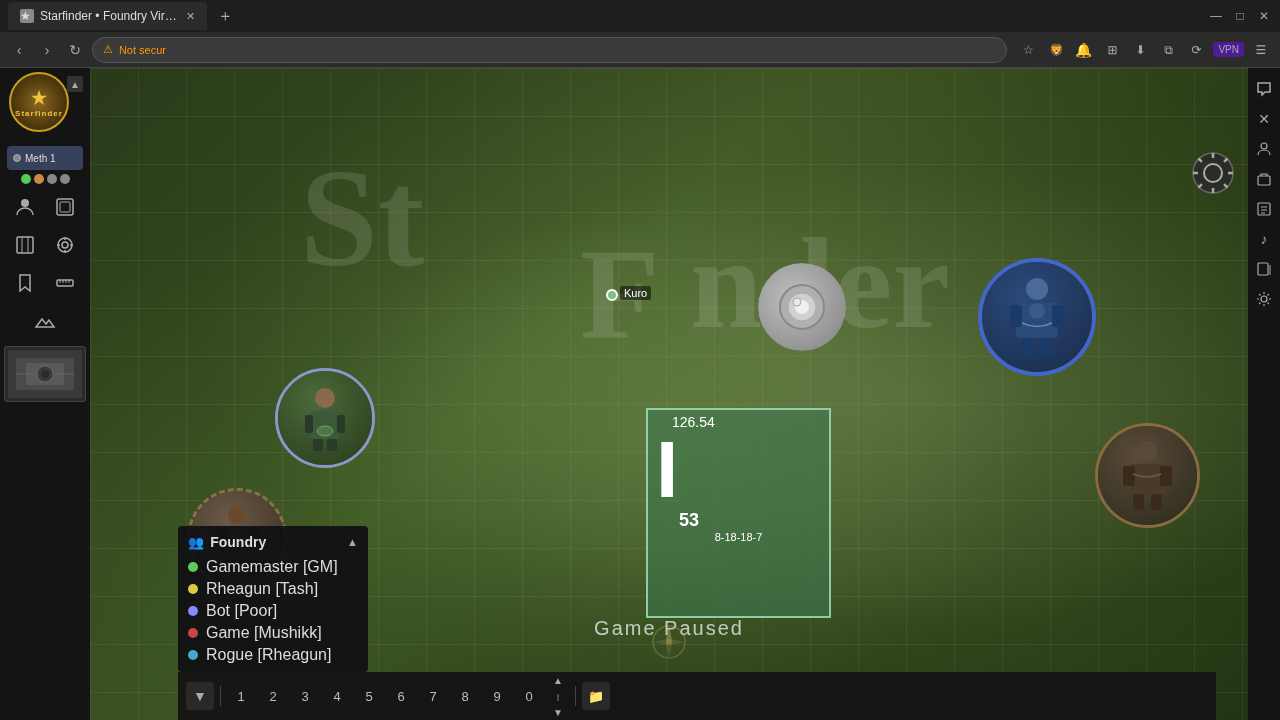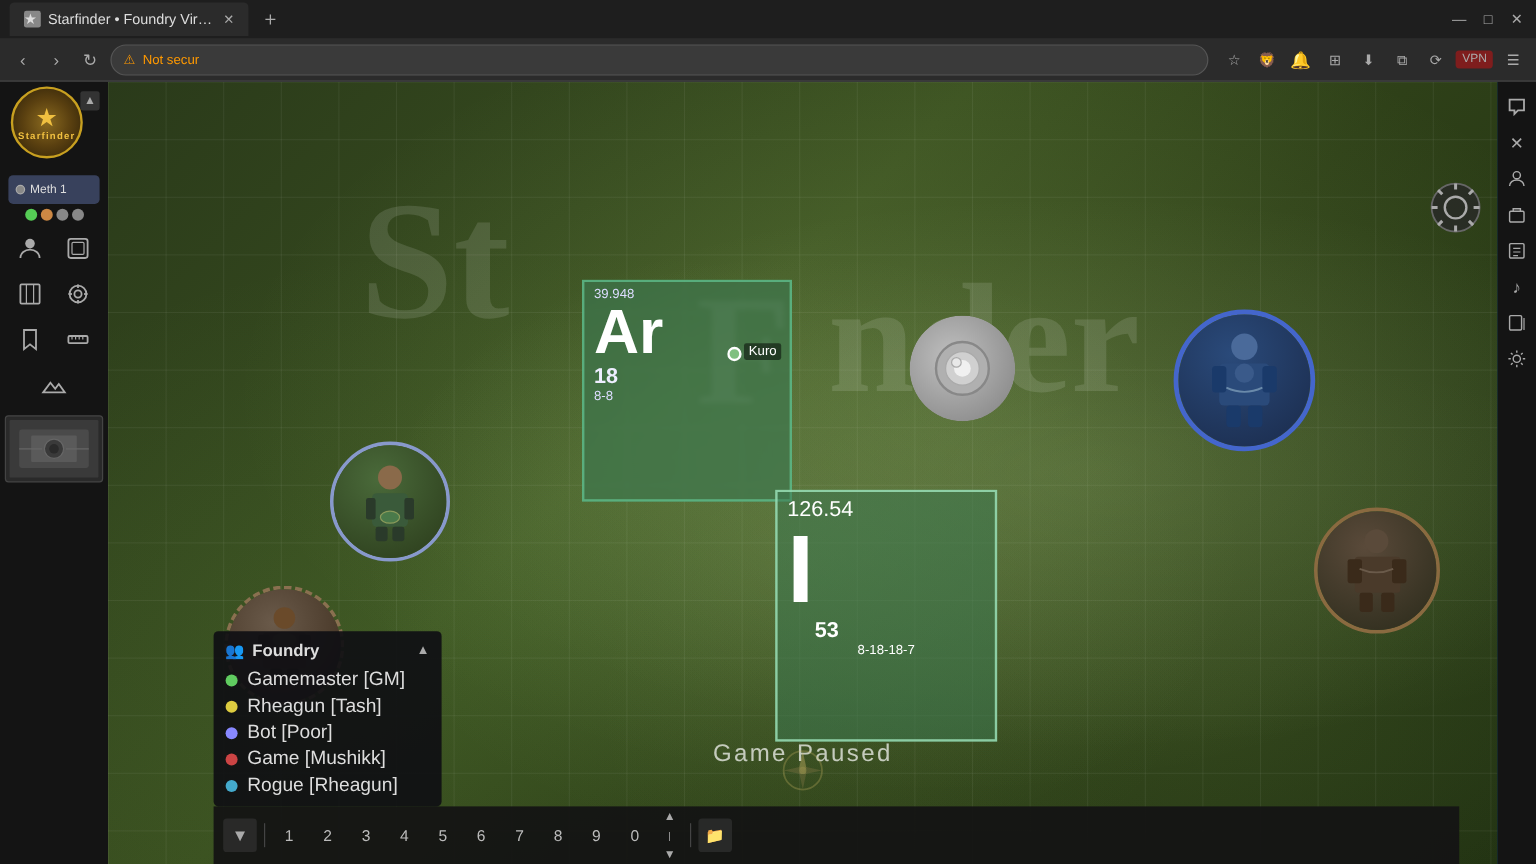--- a/index.html
+++ b/index.html
@@ -61,21 +61,21 @@
       gap: 6px;
     }
     .address-bar .warning { color: #f90; font-size: 11px; }
     .address-input {
       background: none; border: none; outline: none;
       color: #ccc; font-size: 12px; flex: 1;
       cursor: text;
     }
     .nav-right { display: flex; align-items: center; gap: 6px; margin-left: 4px; }
     .nav-right-btn { color: #aaa; font-size: 12px; width: 22px; height: 22px; display: flex; align-items: center; justify-content: center; cursor: pointer; }
-    .vpn-badge { background: #7f1d1d; color: #aaa; font-size: 10px; padding: 2px 5px; border-radius: 3px; }
+    .vpn-badge { background: #4c1d95; color: #aaa; font-size: 10px; padding: 2px 5px; border-radius: 3px; }
 
     
     .app-container {
       width: 1280px;
       height: 652px; 
       position: relative;
       display: flex;
     }
 
     
@@ -502,29 +502,23 @@
 
   <div class="main-canvas">
     <div class="atmo-bg"></div>
     <div class="grid-bg"></div>
     <div class="smoke-overlay"></div>
 
     <div style="position:absolute;left:210px;top:80px;font-size:140px;font-weight:900;color:rgba(255,255,255,0.12);font-family:Georgia,serif;pointer-events:none;line-height:1;">St</div>
     <div style="position:absolute;left:600px;top:150px;font-size:130px;font-weight:900;color:rgba(255,255,255,0.12);font-family:Georgia,serif;pointer-events:none;line-height:1;">nder</div>
     <div style="position:absolute;left:490px;top:160px;font-size:130px;font-weight:900;color:rgba(255,255,255,0.12);font-family:Georgia,serif;pointer-events:none;line-height:1;">F</div>
 
-    <div class="element-box" style="left:395px;top:165px;width:175px;height:185px;">
-      <div class="element-num">39.948</div>
-      <div class="element-symbol">Ar</div>
-      <div class="element-mass">18</div>
-      <div class="element-sub">8-8</div>
-    </div>
 
     <div class="element-box2" style="left:556px;top:340px;width:185px;height:210px;border-color:rgba(160,230,190,0.8);background:rgba(60,120,80,0.55);">
-      <div class="element-num" style="font-size:18px;">126.54</div>
+      <div class="element-num" style="font-size:14px;margin-left:16px;">126.54</div>
       <div class="element-symbol" style="font-size:80px;font-weight:bold;color:white;line-height:1;">I</div>
       <div class="element-mass" style="font-size:18px;font-weight:bold;">53</div>
       <div class="element-sub" style="font-size:11px;text-align:center;">8-18-18-7</div>
     </div>
 
     <div class="kuro-dot" style="left:516px;top:221px;"></div>
     <div class="kuro-label" style="left:530px;top:218px;">Kuro</div>
 
     <div class="token" style="left:185px;top:300px;width:100px;height:100px;border-color:#8899cc;">
       <div class="token-placeholder" style="background:radial-gradient(circle at 40% 30%, #4a6a3a,#2a3a1a);">

